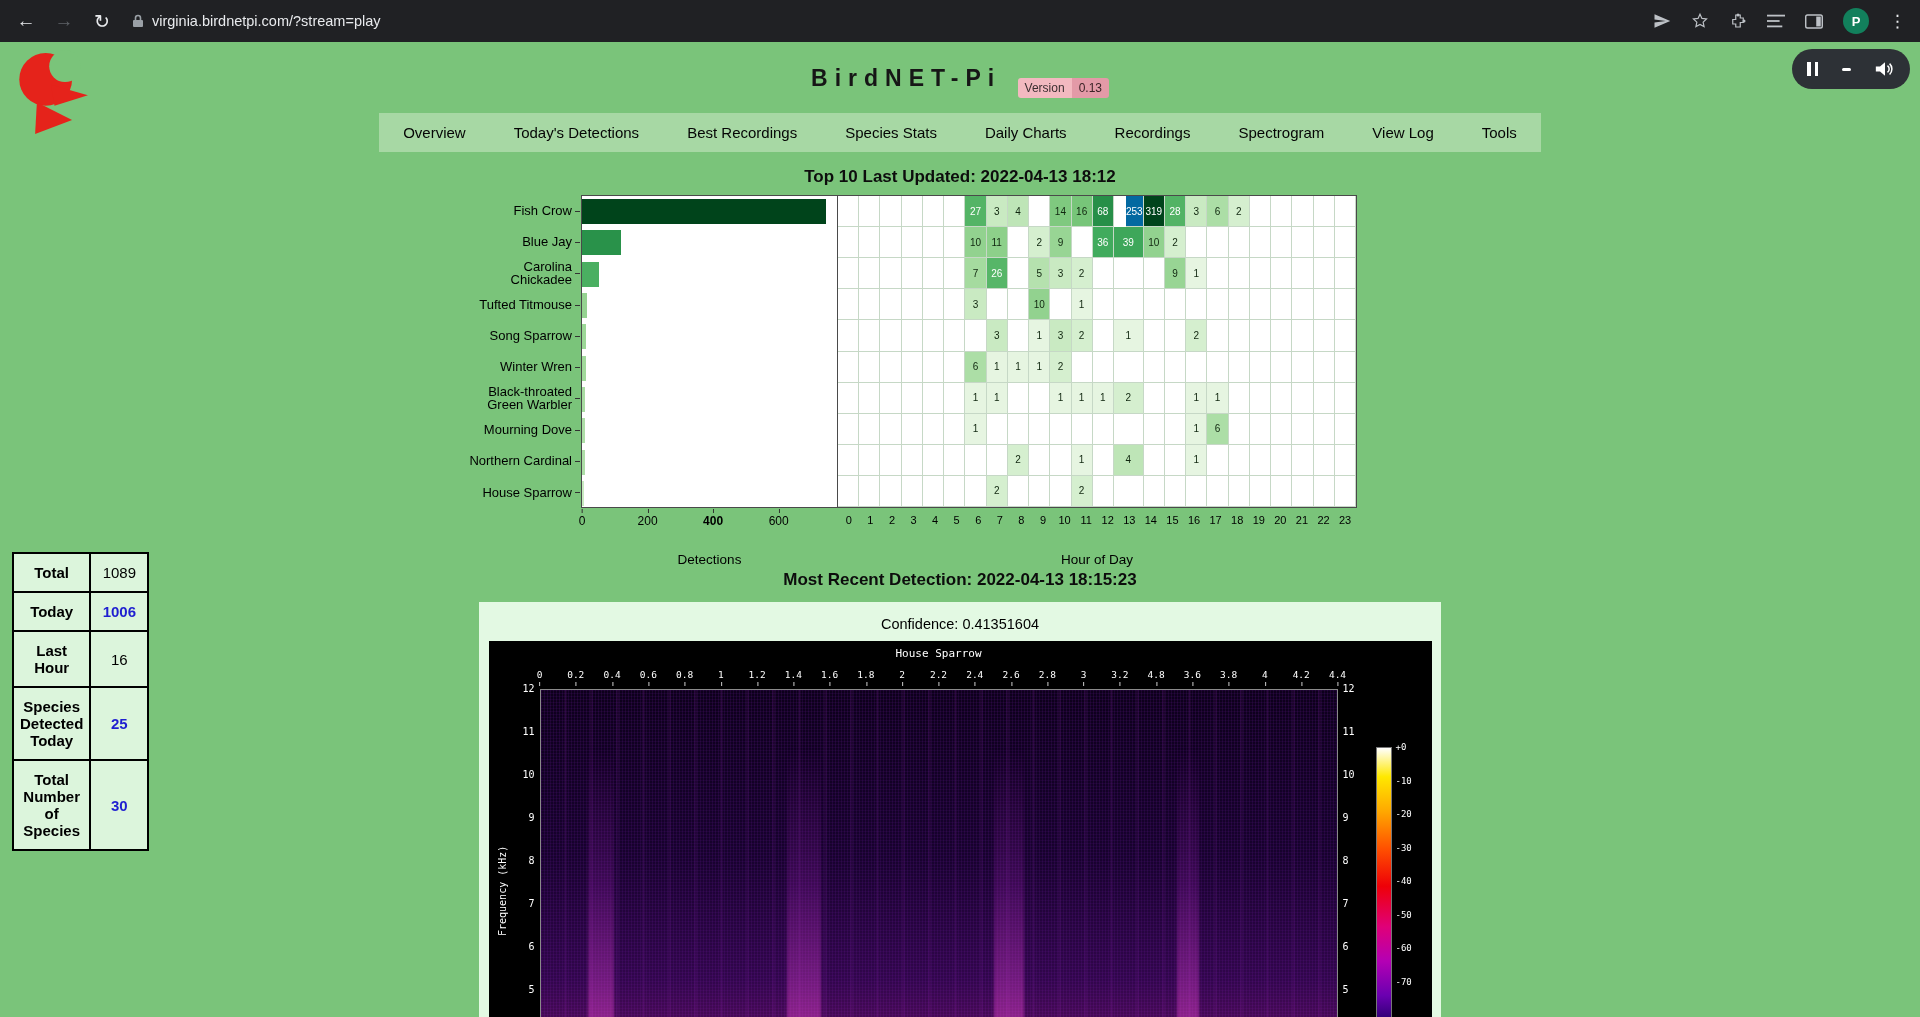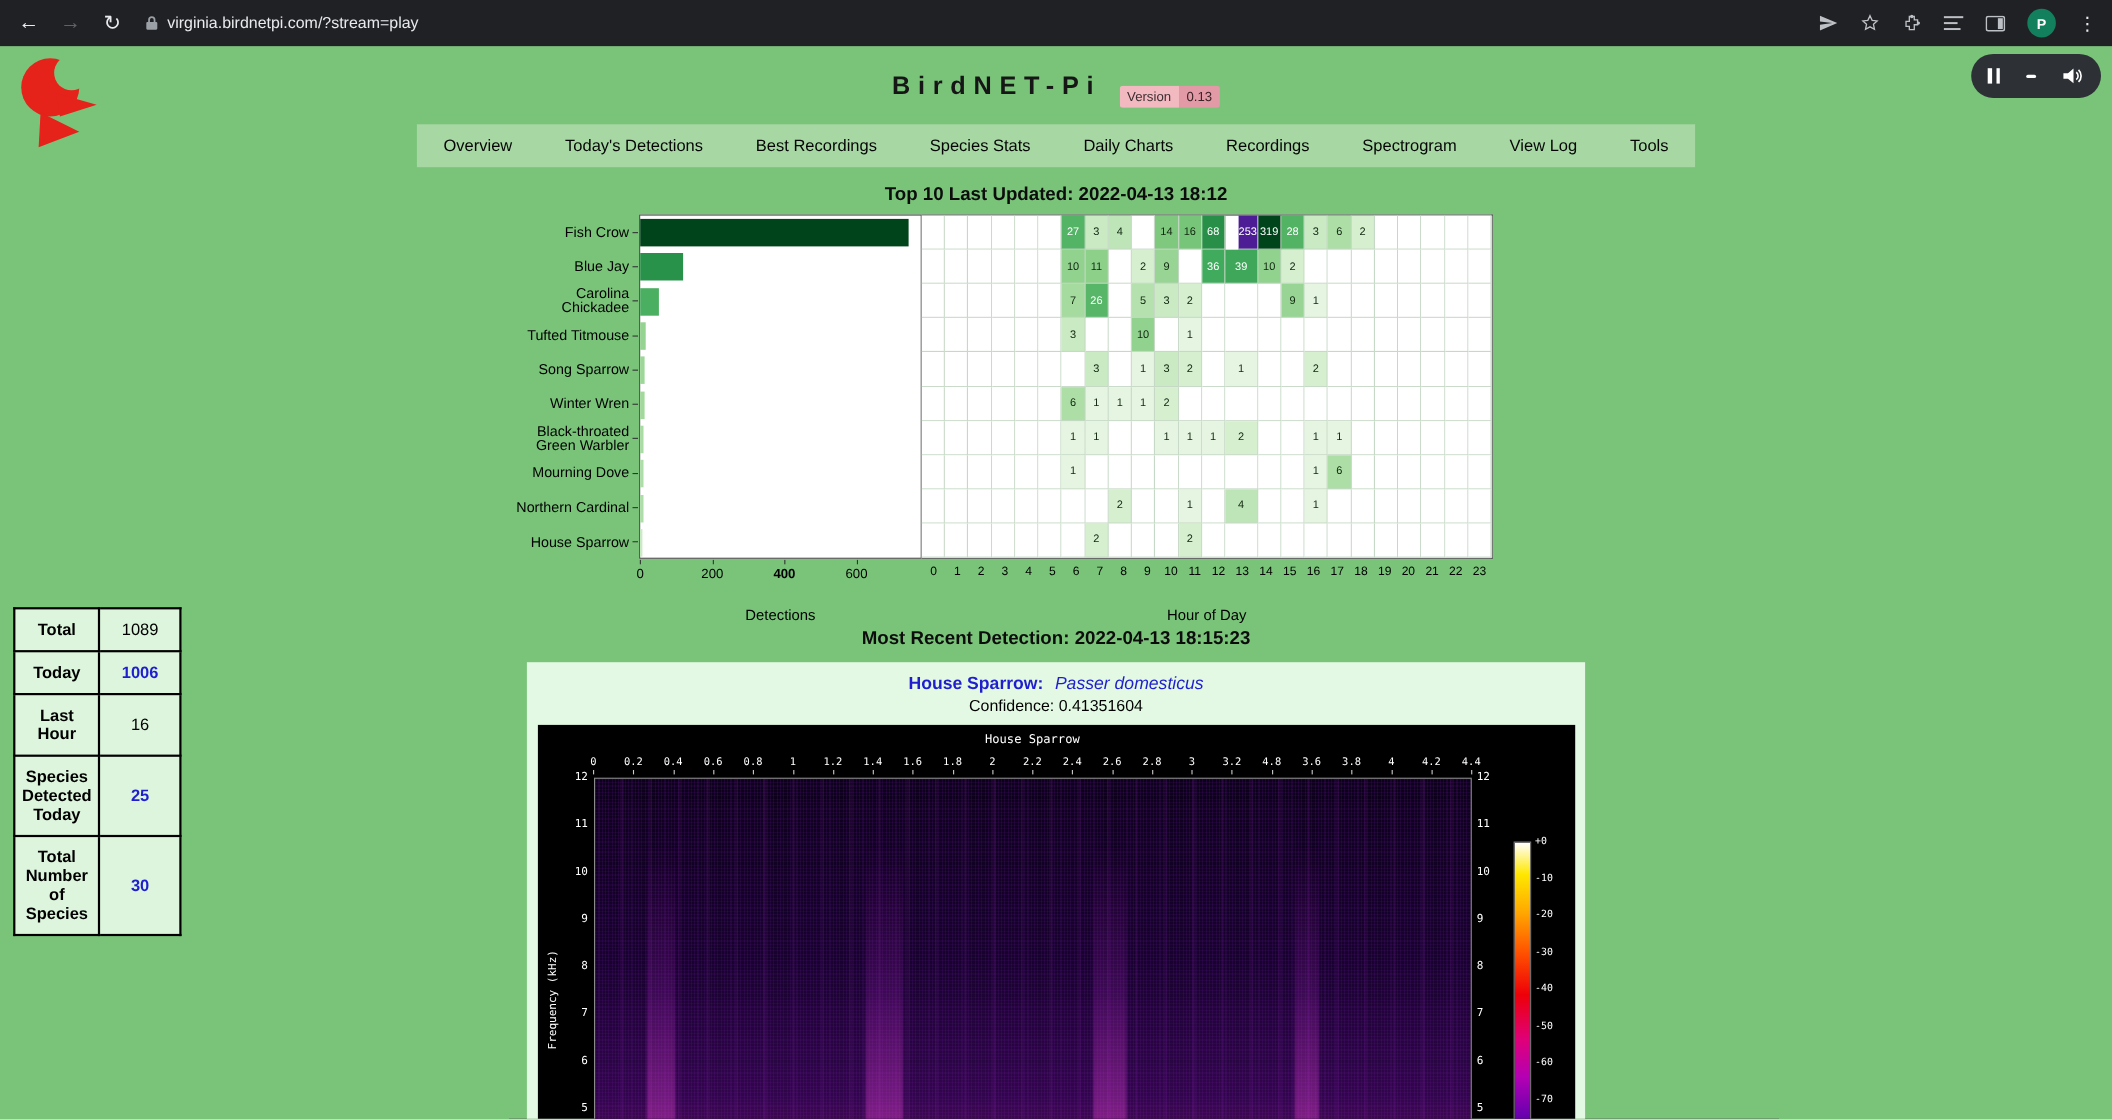--- a/index.html
+++ b/index.html
@@ -51,21 +51,21 @@
   .heat-panel { width:519px; height:313px; background:#fff; border:1px solid #4a4a4a; border-left:none; position:relative; }
   .heat-grid { position:absolute; inset:0; display:grid; grid-template-columns:repeat(24,1fr); grid-template-rows:repeat(10,1fr); }
   .cell { border-right:1px solid #c6d8c6; border-bottom:1px solid #c6d8c6; display:flex; align-items:center; justify-content:center; font-size:10px; }
   .hour-ticks { position:absolute; top:318px; left:0; right:0; display:flex; }
   .hour-ticks span { flex:1; text-align:center; font-size:11px; color:#000; }
 
   
   .stats { position:absolute; left:12px; top:510px; border-collapse:collapse; }
   .stats td { border:2px solid #000; background:var(--table-bg,#dcf5dc); padding:10px 6px; font-size:15px; text-align:center; vertical-align:middle; }
   .stats td.lbl { font-weight:bold; width:74px; color:#000; }
-  .stats td.val { width:74px; color:#000; }
+  .stats td.val { width:58px; color:#000; }
   .stats td.val.hl { color:var(--accent-blue,#1f1fd0); font-weight:bold; }
 
   
   .panel { width:962px; margin:12px auto 0; background:var(--panel-bg,#e3f9e3); padding-top:11px; height:470px; }
   .det-title { text-align:center; font-size:16px; }
   .det-title .sp { font-weight:bold; color:var(--accent-blue,#1f1fd0); }
   .det-title .sci { font-style:italic; color:var(--accent-blue,#1f1fd0); margin-left:6px; }
   .conf { text-align:center; font-size:14.5px; margin-top:3px; color:#000; }
 
   
@@ -240,21 +240,21 @@
           <div class="cell" style="background: rgb(255, 255, 255);"></div>
           <div class="cell" style="background: rgb(255, 255, 255);"></div>
           <div class="cell" style="background: rgb(255, 255, 255);"></div>
           <div class="cell" style="background: rgb(84, 180, 102); color: rgb(255, 255, 255);">27</div>
           <div class="cell" style="background: rgb(201, 234, 194); color: rgb(16, 38, 15);">3</div>
           <div class="cell" style="background: rgb(190, 229, 183); color: rgb(16, 38, 15);">4</div>
           <div class="cell" style="background: rgb(255, 255, 255);"></div>
           <div class="cell" style="background: rgb(127, 201, 127); color: rgb(16, 38, 15);">14</div>
           <div class="cell" style="background: rgb(119, 197, 121); color: rgb(16, 38, 15);">16</div>
           <div class="cell" style="background: rgb(39, 143, 72); color: rgb(255, 255, 255);">68</div>
-          <div class="cell" style="background: #4c1d95; color: rgb(255, 255, 255); margin-left: 12px;">253</div>
+          <div class="cell" style="background: #0369a1; color: rgb(255, 255, 255); margin-left: 12px;">253</div>
           <div class="cell" style="background: rgb(0, 68, 27); color: rgb(255, 255, 255);">319</div>
           <div class="cell" style="background: rgb(82, 179, 101); color: rgb(255, 255, 255);">28</div>
           <div class="cell" style="background: rgb(201, 234, 194); color: rgb(16, 38, 15);">3</div>
           <div class="cell" style="background: rgb(172, 222, 166); color: rgb(16, 38, 15);">6</div>
           <div class="cell" style="background: rgb(213, 239, 207); color: rgb(16, 38, 15);">2</div>
           <div class="cell" style="background: rgb(255, 255, 255);"></div>
           <div class="cell" style="background: rgb(255, 255, 255);"></div>
           <div class="cell" style="background: rgb(255, 255, 255);"></div>
           <div class="cell" style="background: rgb(255, 255, 255);"></div>
           <div class="cell" style="background: rgb(255, 255, 255);"></div>
@@ -526,24 +526,20 @@
         <tr>
           <td class="lbl">Total Number of Species</td>
           <td class="val hl">30</td>
         </tr>
       </tbody>
     </table>
 
   <div class="heading">Most Recent Detection: 2022-04-13 18:15:23</div>
 
   <div class="panel">
-    <div class="det-title">
-      <span class="sp">House Sparrow:</span>
-      <span class="sci">Passer domesticus</span>
-    </div>
     <div class="conf">Confidence: 0.41351604</div>
 
     <div class="spect">
       <div class="spec-title">House Sparrow</div>
       <div id="timeTicks">
           <span class="ttick" style="left: 51px;">0</span>
           <span class="ttick" style="left: 87.2727px;">0.2</span>
           <span class="ttick" style="left: 123.545px;">0.4</span>
           <span class="ttick" style="left: 159.818px;">0.6</span>
           <span class="ttick" style="left: 196.091px;">0.8</span>

